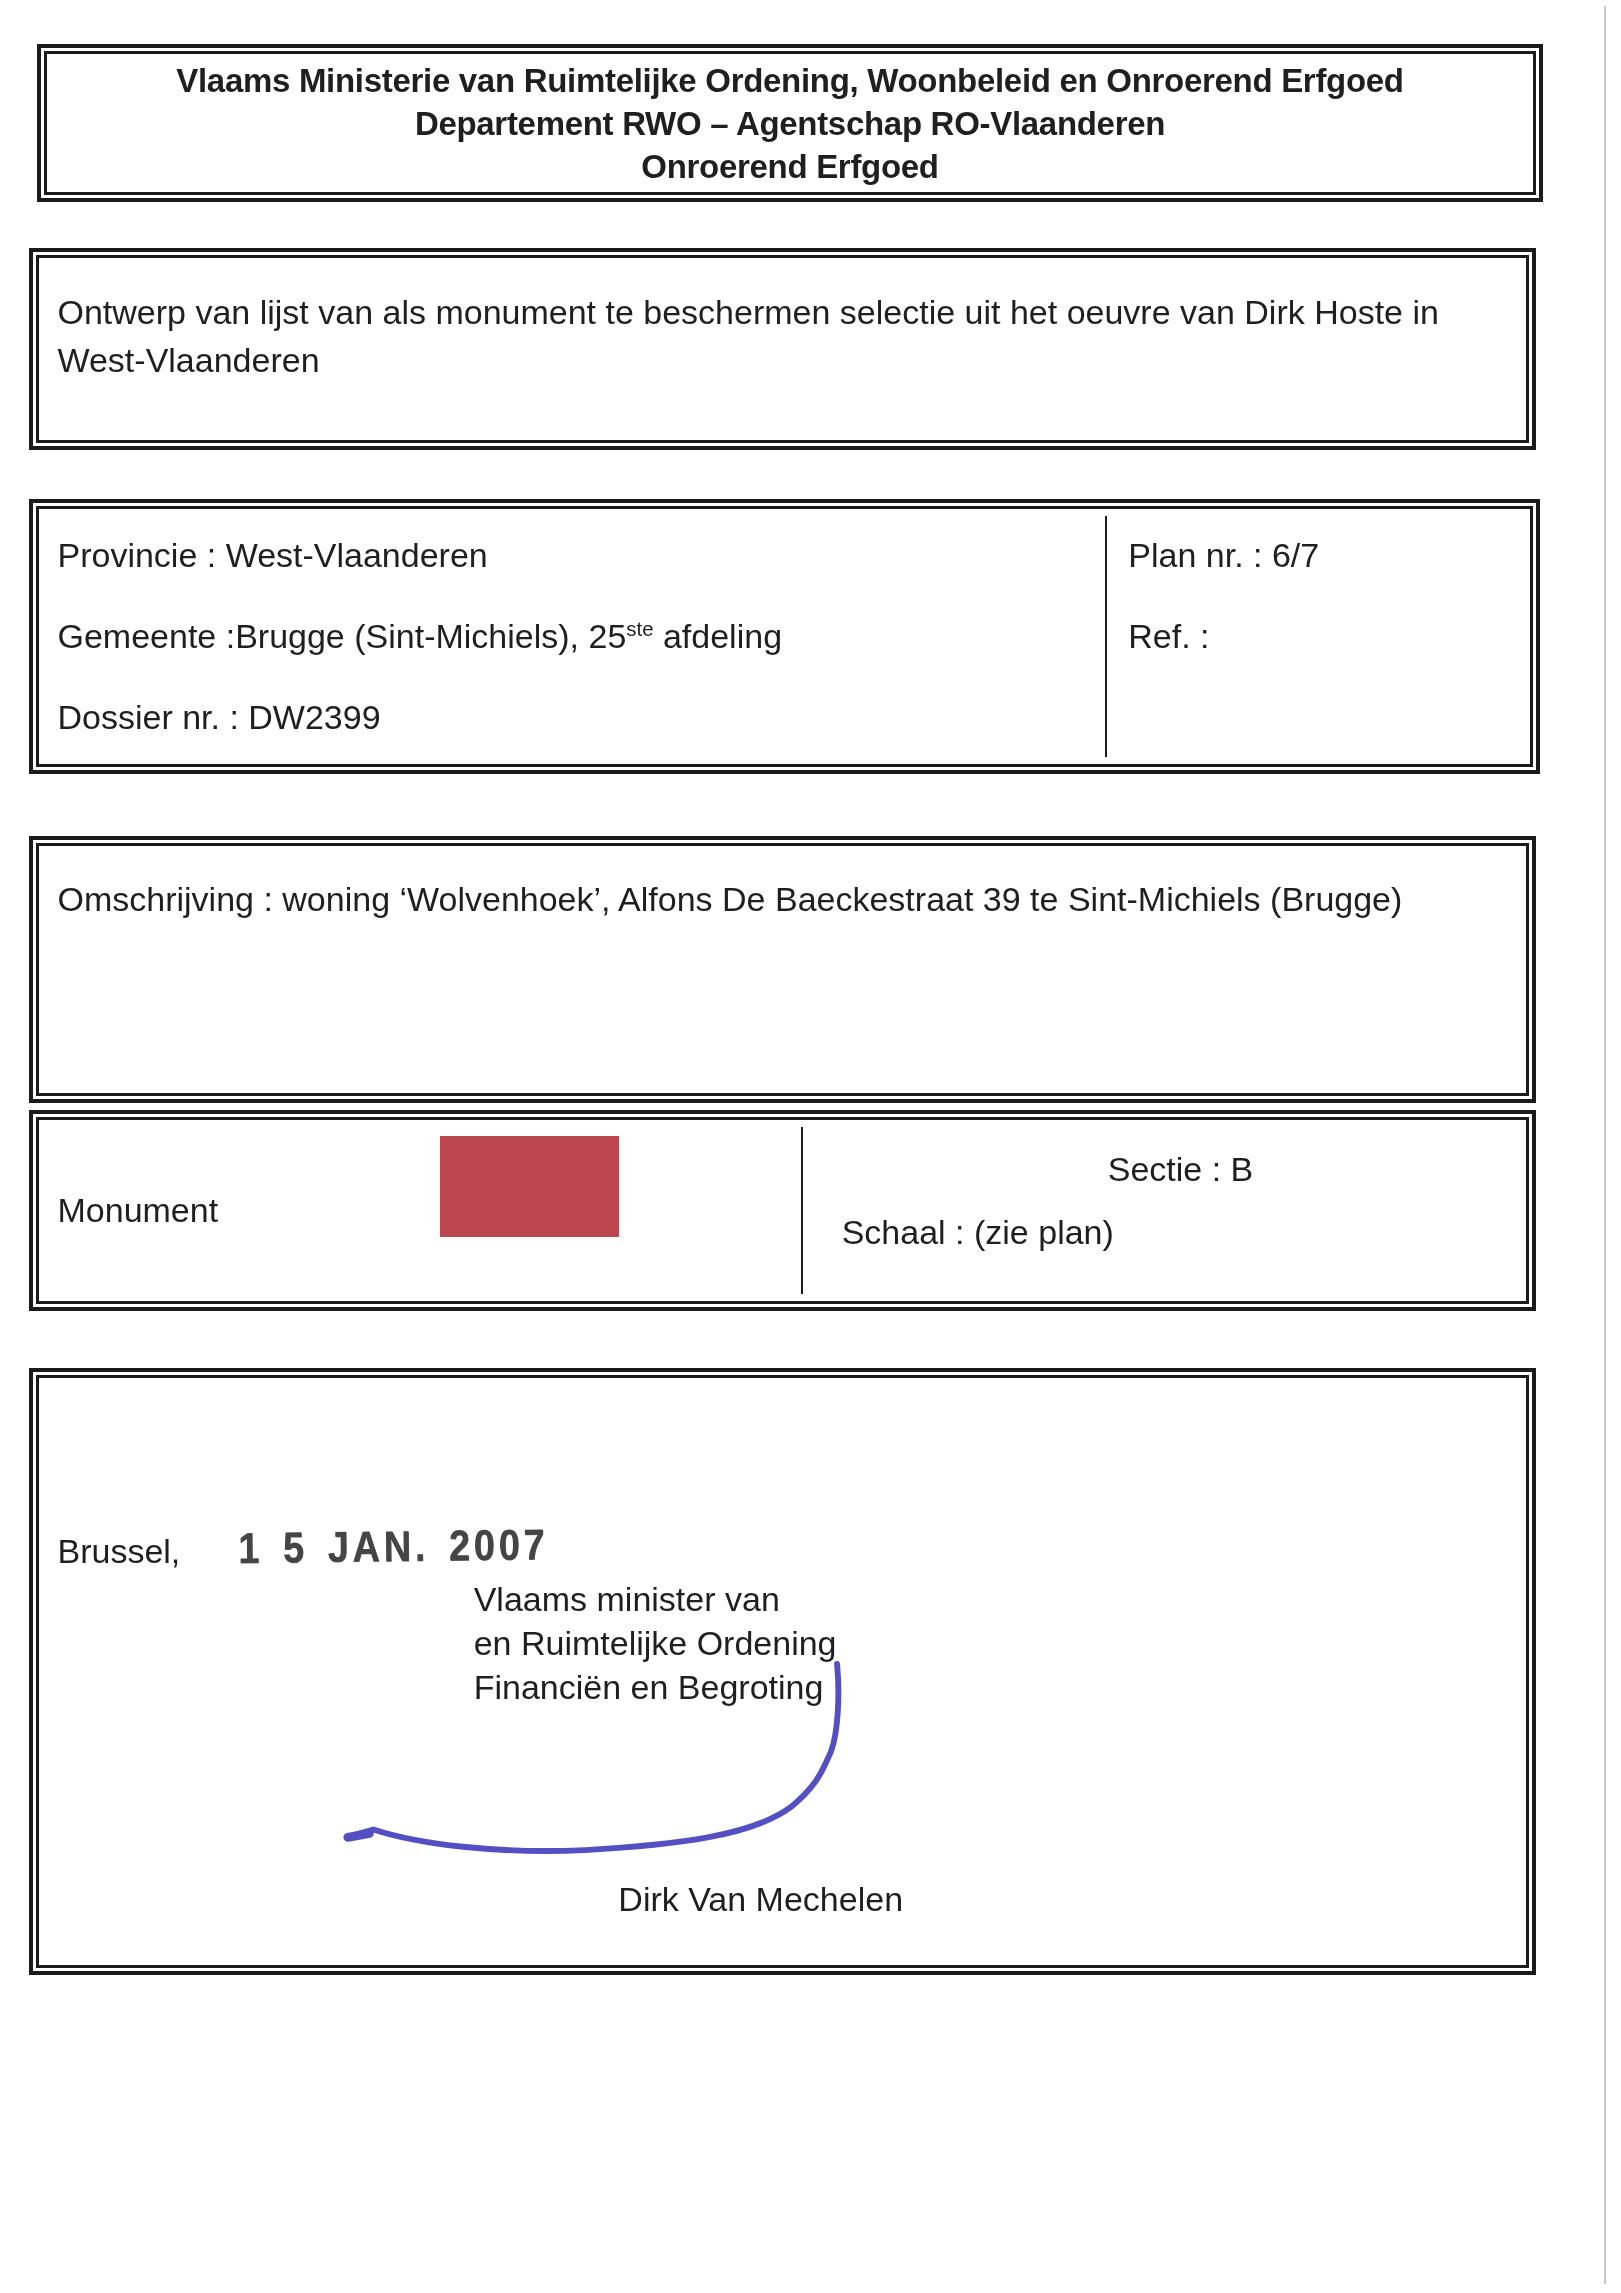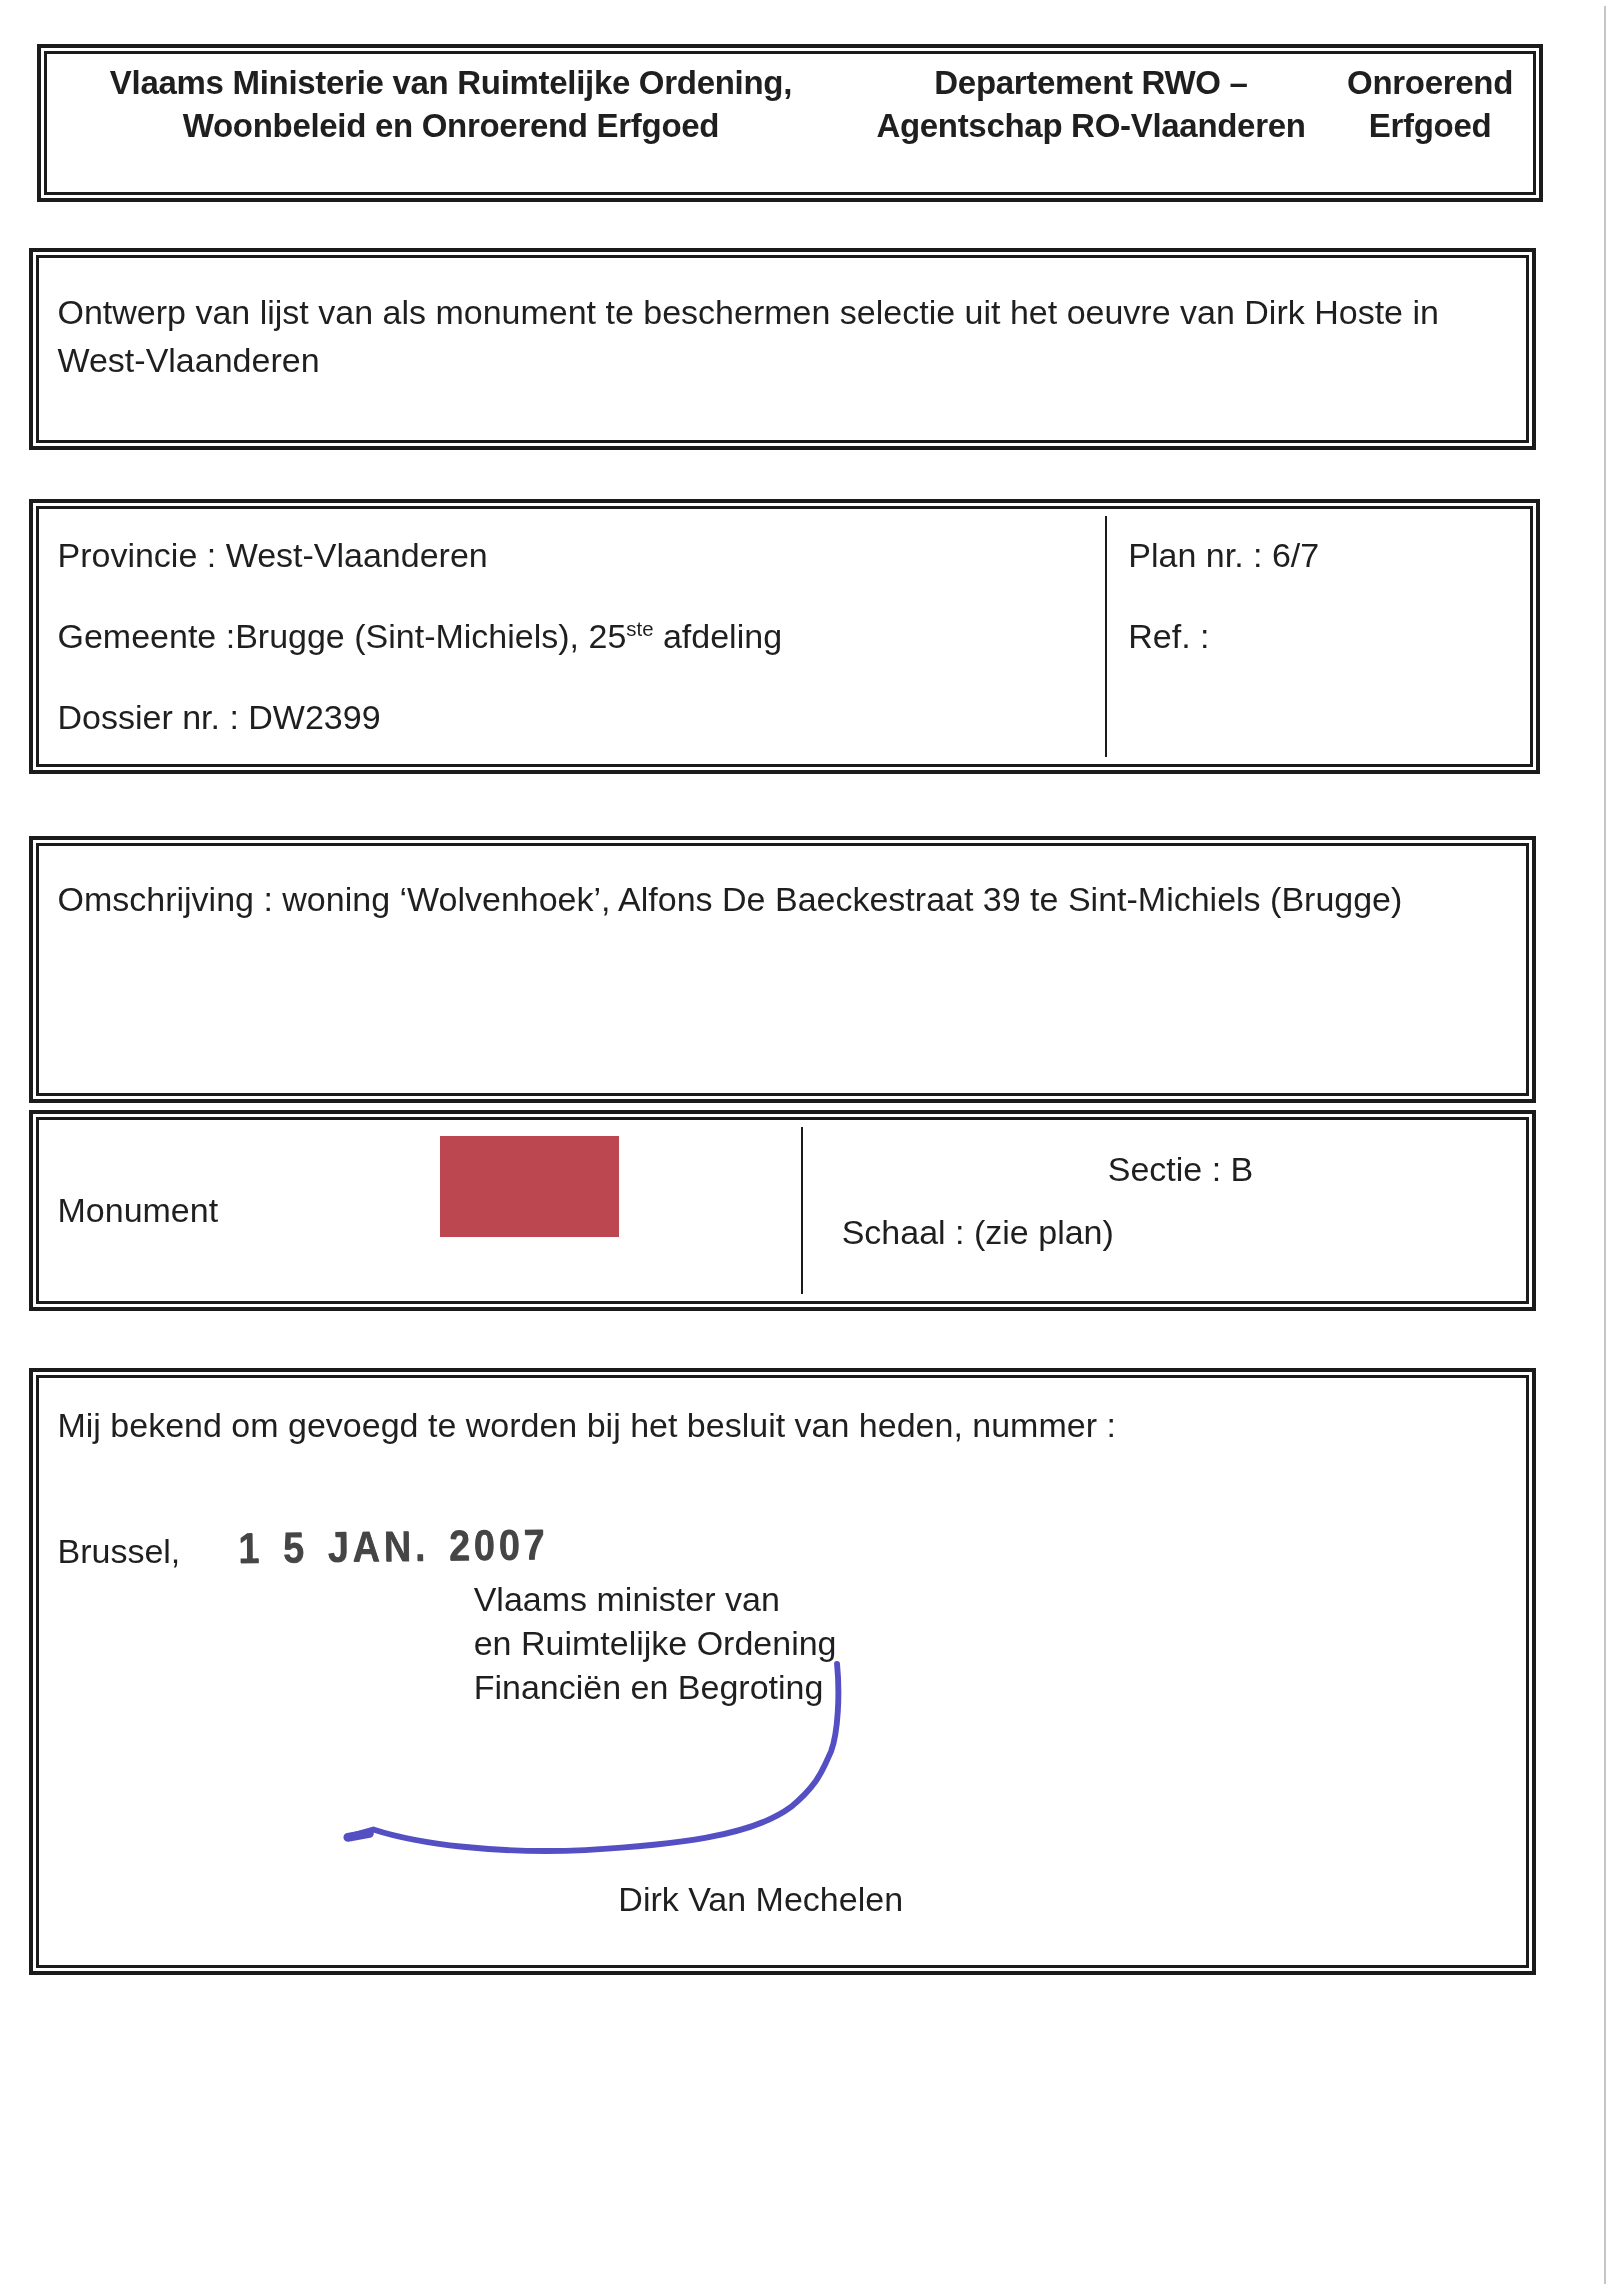--- a/index.html
+++ b/index.html
@@ -25,21 +25,21 @@
     position: absolute;
     inset: 2.9px;
     border: 3.9px solid #1b1b1b;
     pointer-events: none;
   }
   .dbox .content { position: absolute; inset: 12.7px; }
 
   
   .box-header { left: 37px; top: 44px; width: 1506px; height: 158px; }
   .box-header .content {
-    display: flex; flex-direction: row; justify-content: center;
+    display: flex; flex-direction: column; justify-content: center;
     text-align: center; font-weight: bold;
     font-size: 33px; line-height: 43px; letter-spacing: -0.3px;
   }
 
   
   .box-title { left: 29px; top: 248px; width: 1507px; height: 202px; }
   .box-title .content { padding: 23.5px 7.8px 0 11.8px; box-sizing: border-box; font-size: 34px; line-height: 48px; }
 
   
   .box-info { left: 29px; top: 499px; width: 1511px; height: 275px; }
@@ -146,21 +146,20 @@
       </div>
       <div class="legend-right">
         <div class="line1">Sectie : B</div>
         <div class="line2">Schaal : (zie plan)</div>
       </div>
     </div>
   </div>
 
   <div class="dbox box-closing">
     <div class="content">
-      <div class="statement">Mij bekend om gevoegd te worden bij het besluit van heden, nummer :</div>
       <div class="place">Brussel,</div>
       <div class="stamp">1 5 JAN. 2007</div>
       <div class="minister-block">
         <div>Vlaams minister van</div>
         <div>en Ruimtelijke Ordening</div>
         <div>Financiën en Begroting</div>
       </div>
       <svg class="signature-svg" viewBox="0 0 560 215" fill="none" xmlns="http://www.w3.org/2000/svg">
         <path d="M 10 190 L 34 183 C 80 198 160 208 250 204 C 340 199 420 190 460 160 C 487 138 492 122 497 112 L 501 103 C 508 84 510 45 507 14" stroke-width="6" stroke-linecap="round" stroke-linejoin="round" stroke="#5450c4"></path>
         <path d="M 8 191 L 30 187" stroke-width="9" stroke-linecap="round" stroke="#5450c4"></path>

